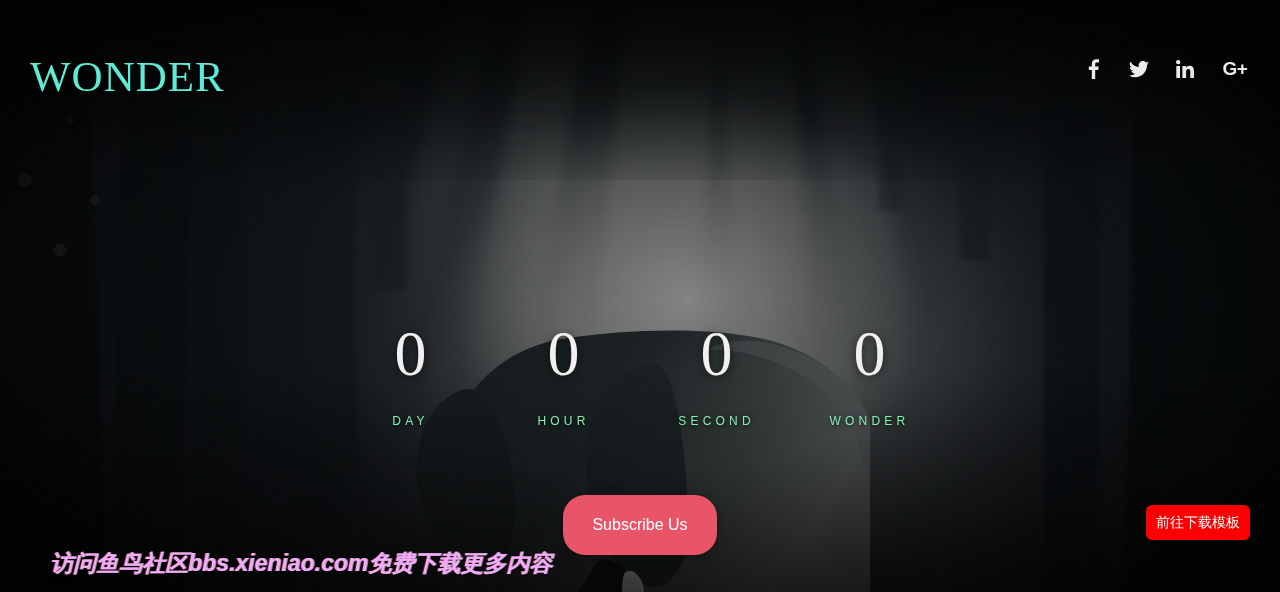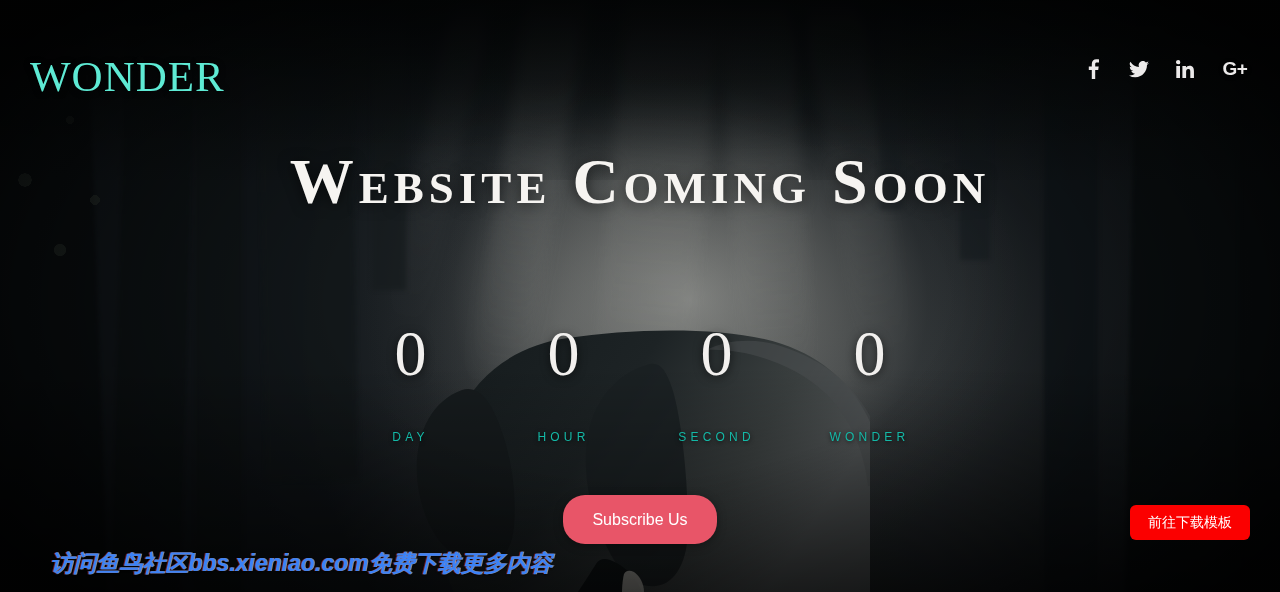--- a/index.html
+++ b/index.html
@@ -124,56 +124,56 @@
   }
   .cd-unit { width:153px; text-align:center; }
   .cd-value {
     font-family:"Liberation Serif", serif;
     font-size:64px; line-height:1;
     color:#f2f0ee;
     font-weight:400;
     text-shadow:0 2px 10px rgba(0,0,0,0.6);
   }
   .cd-label {
-    margin-top:44px;
+    margin-top:28px;
     font-family:"Liberation Sans", sans-serif;
     font-size:12px;
-    color:#14b8a6;
+    color:#86efac;
     letter-spacing:4.2px;
     text-shadow:0 1px 4px rgba(0,0,0,0.8);
   }
 
   .subscribe-btn {
     position:absolute; left:563px; top:495px;
-    width:154px; height:49px;
+    width:154px; height:60px;
     border:none; border-radius:22px;
     background:#e85568;
     color:#ffffff;
     font-family:"Liberation Sans", sans-serif;
     font-size:16px;
     cursor:pointer;
     box-shadow:0 2px 10px rgba(0,0,0,0.35);
   }
 
   .download-btn {
     position:absolute; right:30px; top:505px;
-    width:120px; height:35px;
+    width:104px; height:35px;
     border:none; border-radius:6px;
     background:#fb0000;
     color:#ffffff;
     font-family:"Liberation Sans", sans-serif;
     font-size:14px;
     cursor:pointer;
   }
 
   .watermark {
     position:absolute; left:50px; top:548px;
     font-family:"Liberation Sans", sans-serif;
     font-size:23px; font-weight:700; font-style:italic;
-    color:#3b82f6;
+    color:#f0abfc;
     letter-spacing:0px;
     white-space:nowrap;
     text-shadow:
       1px 0 0 rgba(255,255,255,0.55),
       -1px 0 0 rgba(120,30,40,0.9),
       0 1px 2px rgba(0,0,0,0.8);
   }
 </style>
 </head>
 <body>
@@ -239,21 +239,20 @@
         </svg>
     </span>
     <span class="social-icon">
       <svg width="18" height="18" viewBox="0 0 18 18">
           <path d="M4 18H.3V5.98H4V18zM2.14 4.34A2.15 2.15 0 1 1 2.15 0a2.15 2.15 0 0 1 0 4.34zM18 18h-3.7v-5.85c0-1.4-.03-3.19-1.95-3.19-1.95 0-2.25 1.52-2.25 3.09V18H6.4V5.98h3.55v1.64h.05a3.9 3.9 0 0 1 3.5-1.92c3.75 0 4.44 2.47 4.44 5.68V18z"></path>
         </svg>
     </span>
     <span class="social-icon gplus">G+</span>
   </div>
 
-  <h1 class="headline">Website Coming Soon</h1>
 
   <div class="countdown">
     <div class="cd-unit">
       <div class="cd-value">0</div>
       <div class="cd-label">DAY</div>
     </div>
     <div class="cd-unit">
       <div class="cd-value">0</div>
       <div class="cd-label">HOUR</div>
     </div>

